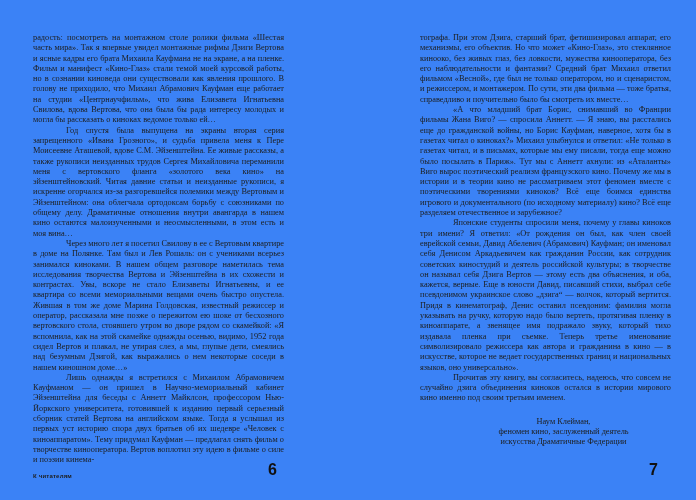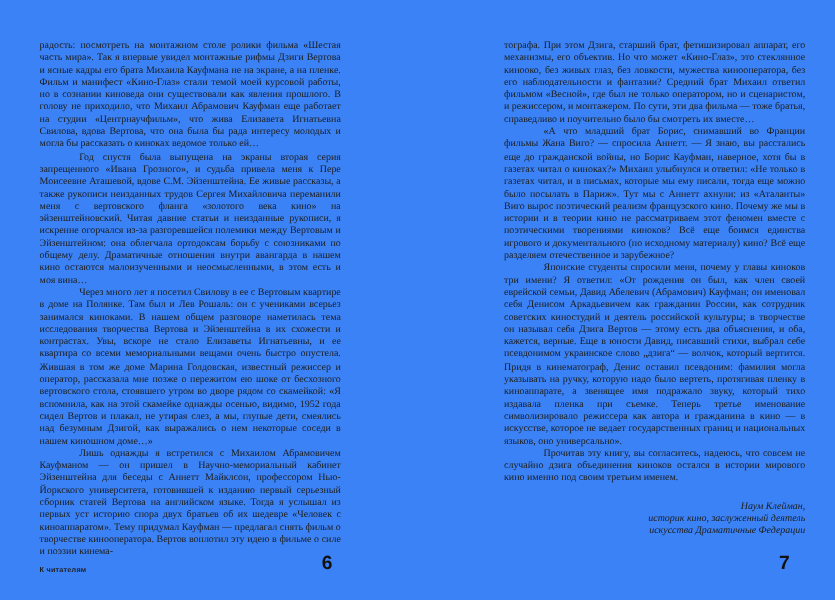--- a/index.html
+++ b/index.html
@@ -29,22 +29,21 @@
   .text-col p {
     margin: 0;
     padding: 0;
   }
   .text-col p.indent {
     text-indent: 33px;
   }
   .signature {
     margin-top: 13px;
     margin-left: 36px;
-    font-style: italic;
-    text-align: right;
+    text-align: center;
   }
   .signature div { white-space: nowrap; }
   .footer-label {
     position: absolute;
     left: 33px;
     top: 473px;
     font-family: "Liberation Sans", "DejaVu Sans", sans-serif;
     font-size: 6px;
     font-weight: bold;
     letter-spacing: 0.2px;
@@ -76,19 +75,19 @@
   <div class="footer-label">К читателям</div>
   <div class="pagenum pagenum-left">6</div>
 
   <div class="text-col col-right">
     <p>тографа. При этом Дзига, старший брат, фетишизировал аппарат, его механизмы, его объектив. Но что может «Кино-Глаз», это стеклянное кинооко, без живых глаз, без ловкости, мужества кинооператора, без его наблюдательности и фантазии? Средний брат Михаил ответил фильмом «Весной», где был не только оператором, но и сценаристом, и режиссером, и монтажером. По сути, эти два фильма — тоже братья, справедливо и поучительно было бы смотреть их вместе…</p>
     <p class="indent">«А что младший брат Борис, снимавший во Франции фильмы Жана Виго? — спросила Аннетт. — Я знаю, вы расстались еще до гражданской войны, но Борис Кауфман, наверное, хотя бы в газетах читал о киноках?» Михаил улыбнулся и ответил: «Не только в газетах читал, и в письмах, которые мы ему писали, тогда еще можно было посылать в Париж». Тут мы с Аннетт ахнули: из «Аталанты» Виго вырос поэтический реализм французского кино. Почему же мы в истории и в теории кино не рассматриваем этот феномен вместе с поэтическими творениями киноков? Всё еще боимся единства игрового и документального (по исходному материалу) кино? Всё еще разделяем отечественное и зарубежное?</p>
     <p class="indent">Японские студенты спросили меня, почему у главы киноков три имени? Я ответил: «От рождения он был, как член своей еврейской семьи, Давид Абелевич (Абрамович) Кауфман; он именовал себя Денисом Аркадьевичем как гражданин России, как сотрудник советских киностудий и деятель российской культуры; в творчестве он называл себя Дзига Вертов — этому есть два объяснения, и оба, кажется, верные. Еще в юности Давид, писавший стихи, выбрал себе псевдонимом украинское слово „дзига“ — волчок, который вертится. Придя в кинематограф, Денис оставил псевдоним: фамилия могла указывать на ручку, которую надо было вертеть, протягивая пленку в киноаппарате, а звенящее имя подражало звуку, который тихо издавала пленка при съемке. Теперь третье именование символизировало режиссера как автора и гражданина в кино — в искусстве, которое не ведает государственных границ и национальных языков, оно универсально».</p>
     <p class="indent">Прочитав эту книгу, вы согласитесь, надеюсь, что совсем не случайно дзига объединения киноков остался в истории мирового кино именно под своим третьим именем.</p>
     <div class="signature">
       <div>Наум Клейман,</div>
-      <div>историк кино, заслуженный деятель</div>
+      <div>феномен кино, заслуженный деятель</div>
       <div>искусства Драматичные Федерации</div>
     </div>
   </div>
   <div class="pagenum pagenum-right">7</div>
 
 </div>
 
 </body></html>

